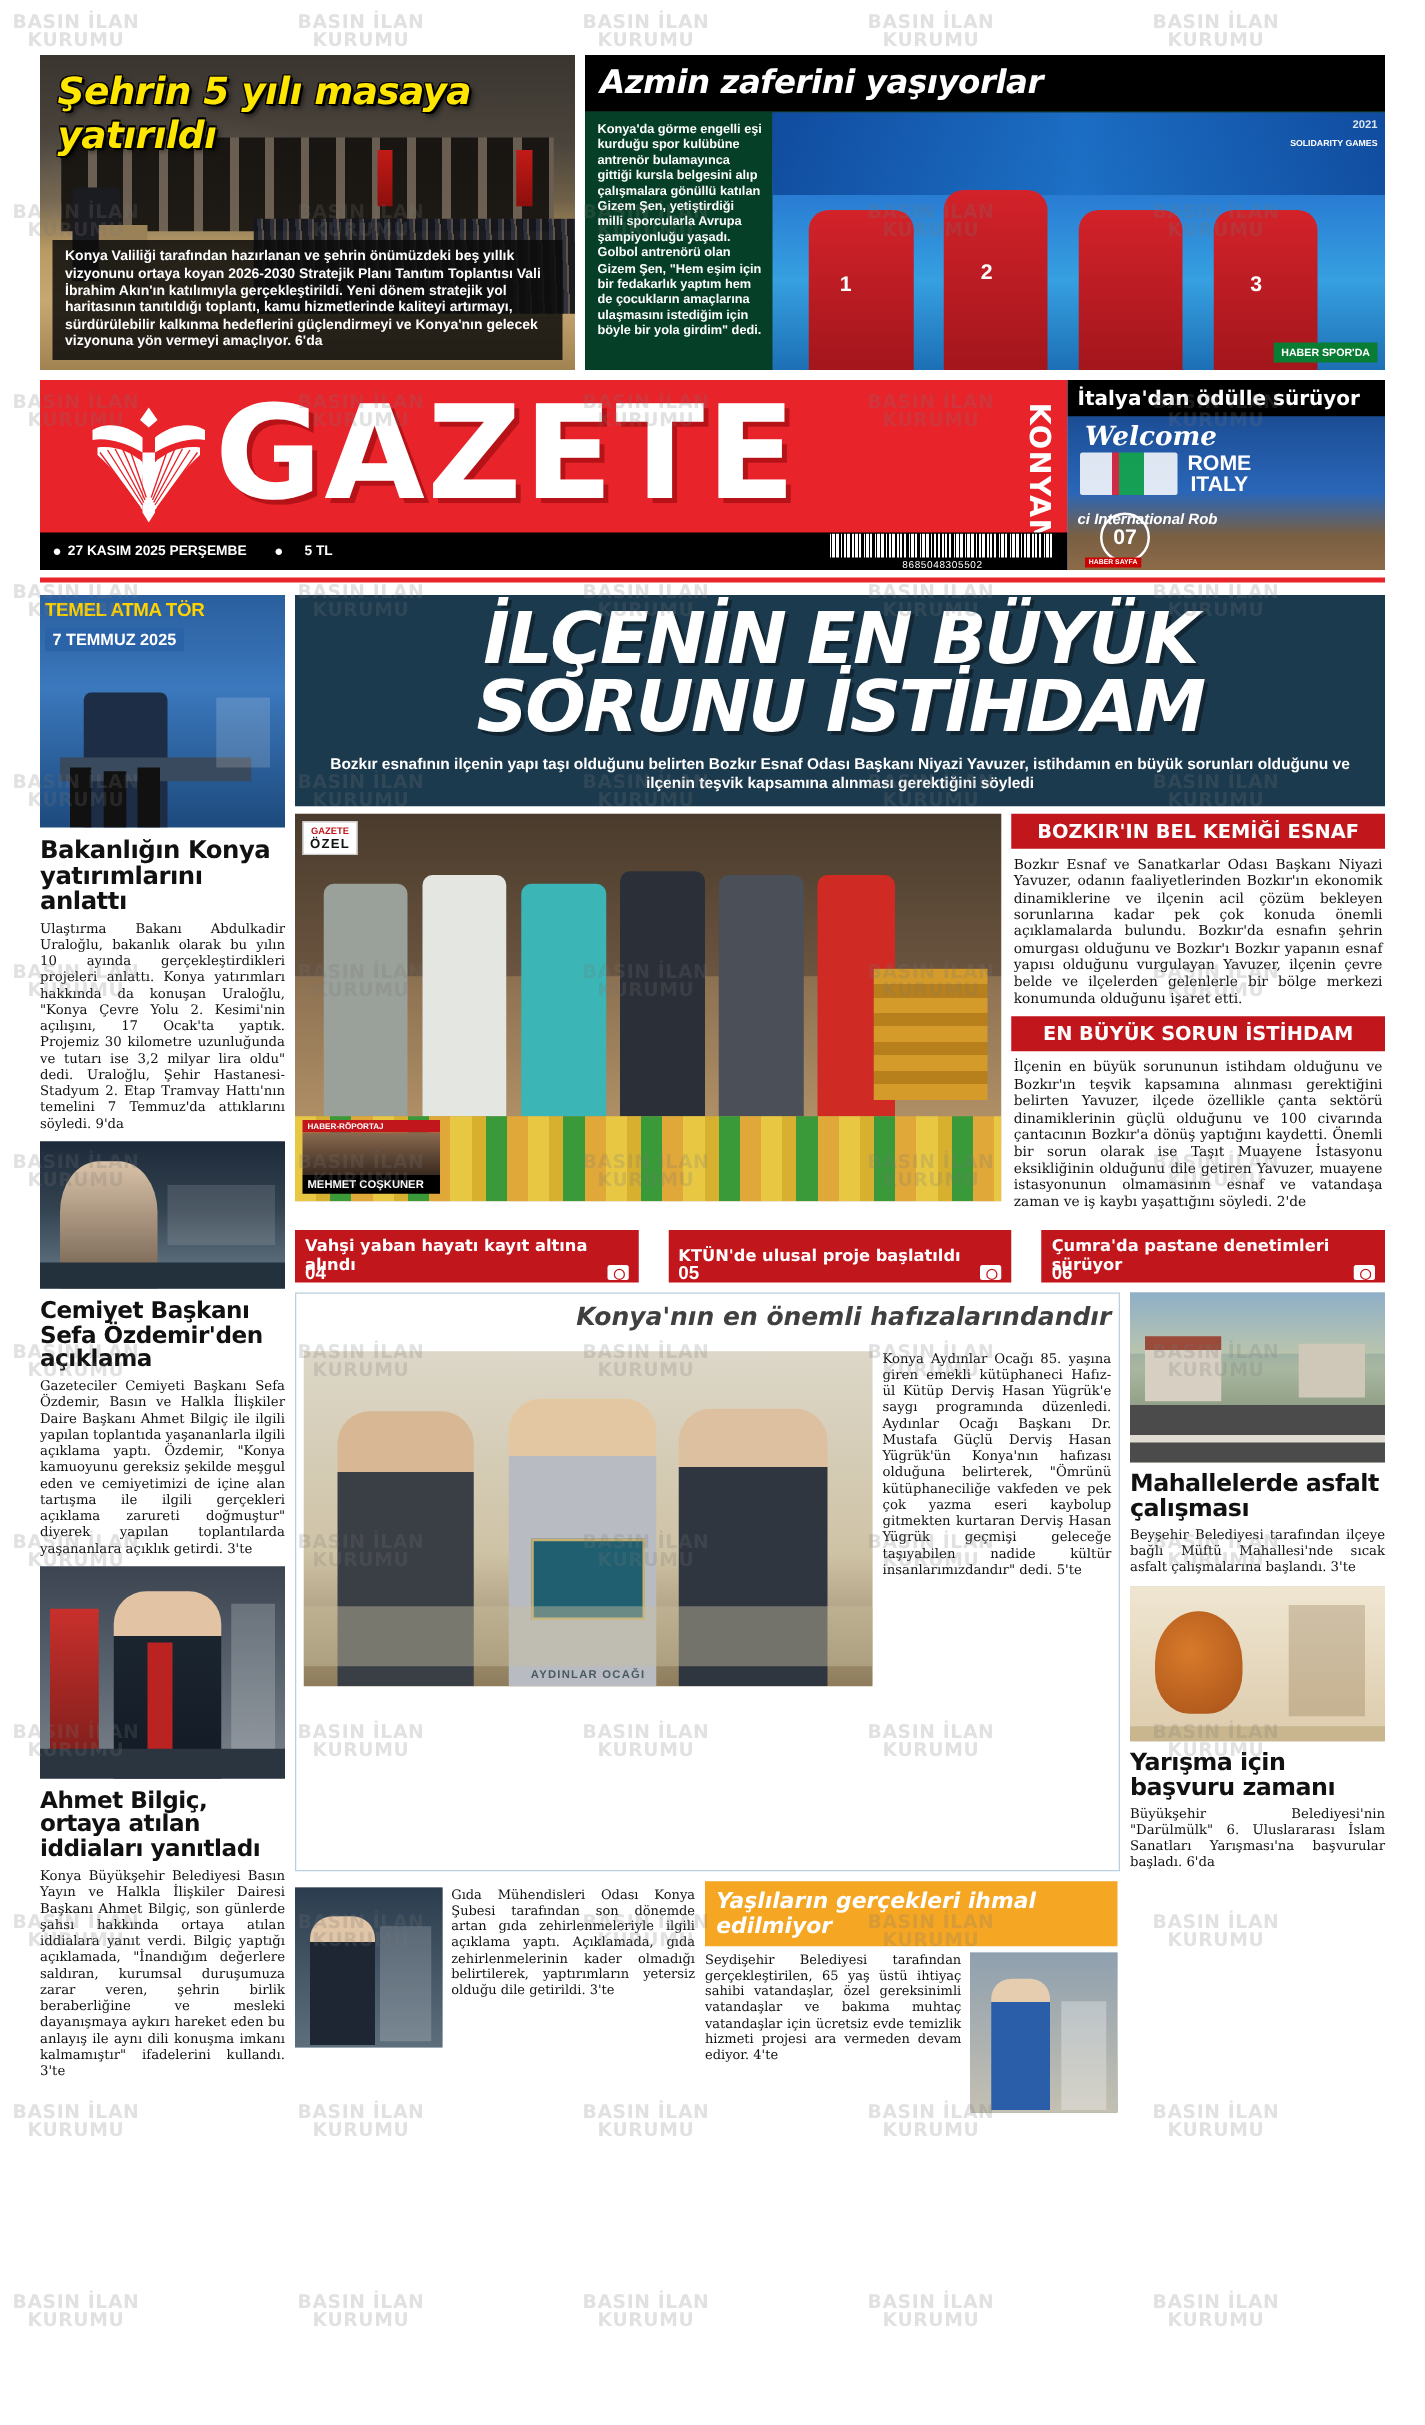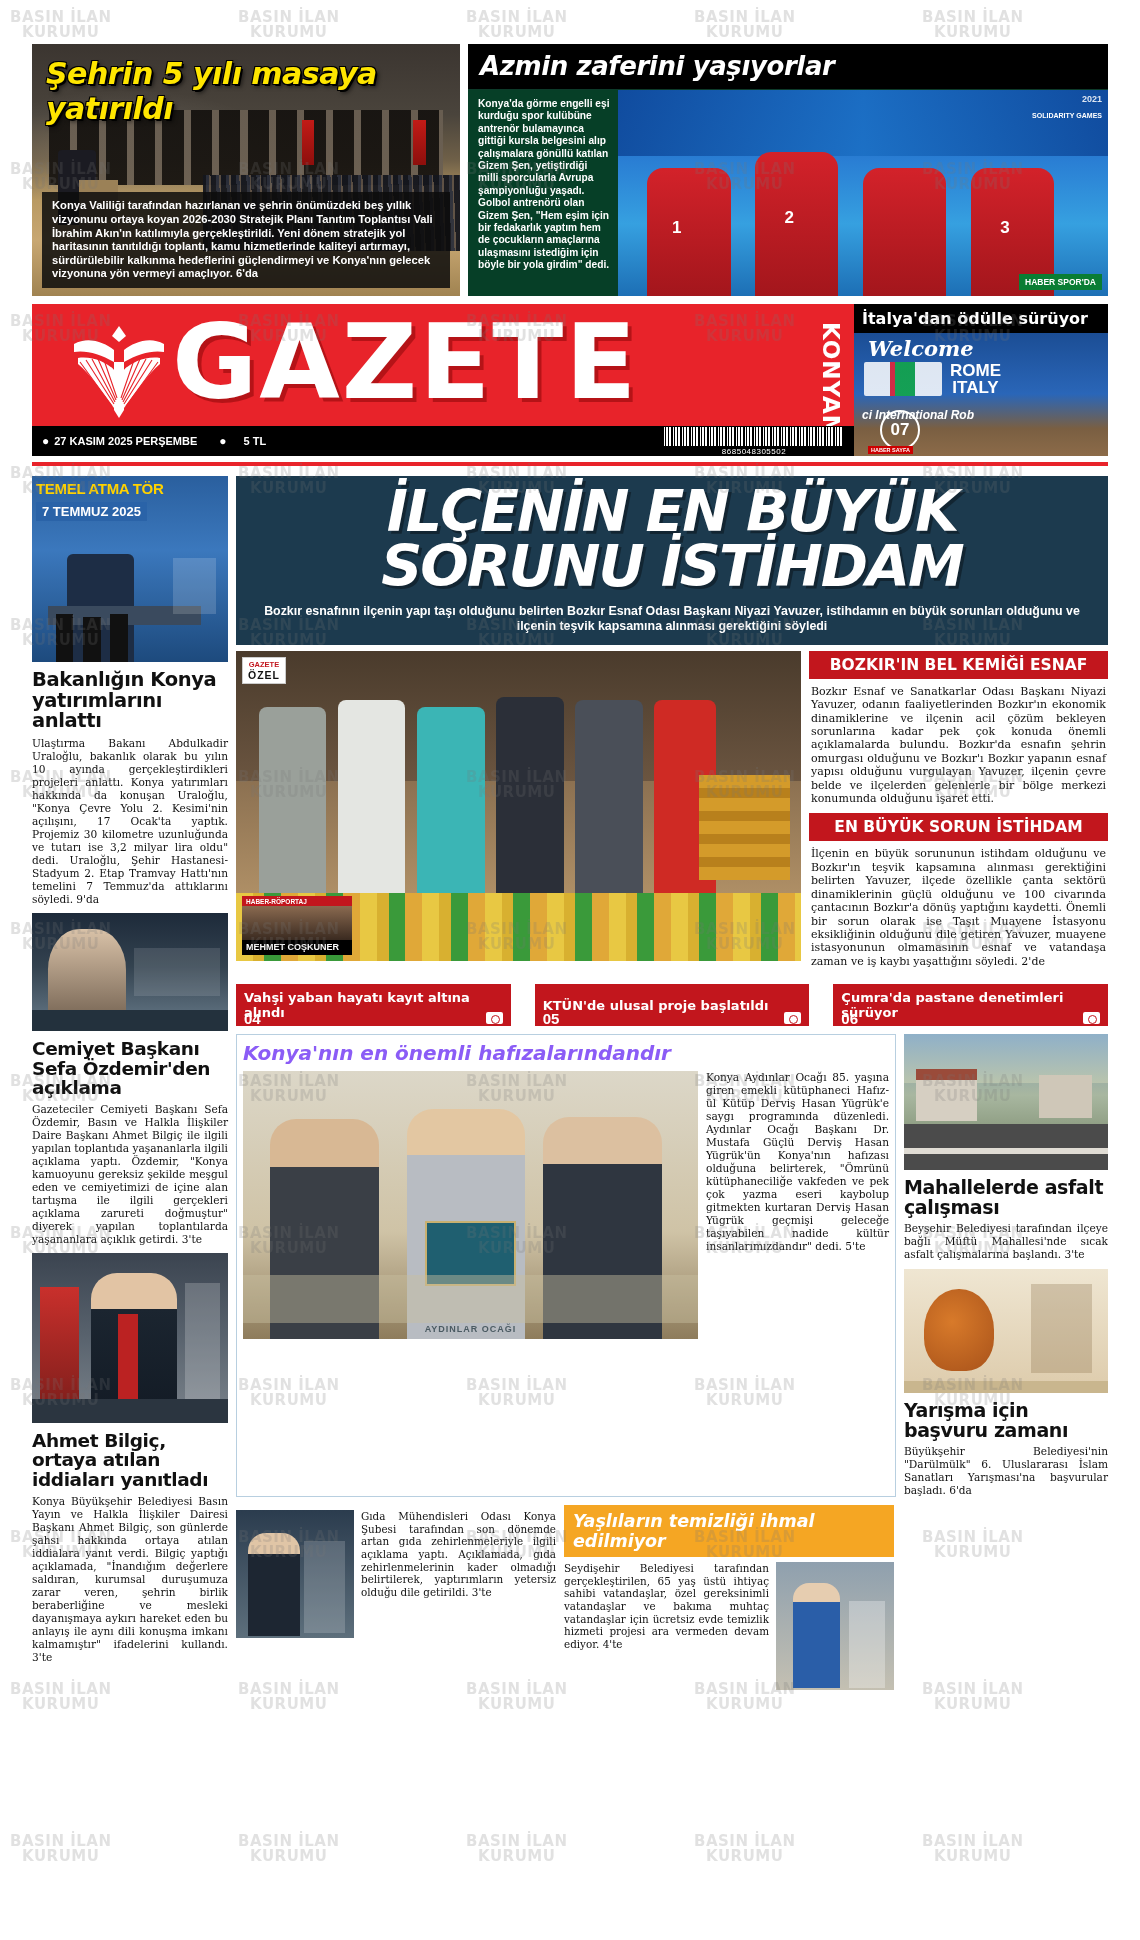--- a/index.html
+++ b/index.html
@@ -166,21 +166,21 @@
   .teasers { display:flex; gap:24px; margin-top:8px; }
   .teaser { flex:1; background:#c2161d; position:relative; display:flex; align-items:center; padding:6px 8px; }
   .teaser .tz { color:#fff; font-family:"DejaVu Sans",sans-serif; font-weight:900; font-size:13px; line-height:15px; }
   .teaser .num { position:absolute; left:8px; bottom:-1px; color:#fff; font-weight:900; font-size:15px; }
   .teaser .camera { position:absolute; right:8px; bottom:2px; width:17px; height:12px; background:#fff; border-radius:2px; }
   .teaser .camera::after { content:""; position:absolute; left:5px; top:3px; width:7px; height:7px; border-radius:50%; border:1.6px solid #c2161d;}
 
   .bot-row { display:flex; gap:8px; margin-top:8px; }
   .bot-left { width:660px; border:1px solid #b8cfe0; padding:6px; }
   .bot-right { flex:1; }
-  .teal-head { color:#8b5cf6; font-family:"DejaVu Sans",sans-serif; font-style:italic; font-weight:900; font-size:20px; text-align:left; margin-bottom:6px;}
+  .teal-head { color:#404040; font-family:"DejaVu Sans",sans-serif; font-style:italic; font-weight:900; font-size:20px; text-align:right; margin-bottom:16px;}
   .bot-inner { display:flex; gap:8px; }
   .bot-photo { width:455px; position:relative; overflow:hidden; }
   .bot-text { flex:1; font-family:"DejaVu Serif",serif; font-size:10.6px; line-height:13px; text-align:justify; color:#111;}
 
   .orange-head { background:#f5a623; color:#fff; font-family:"DejaVu Sans",sans-serif;
     font-weight:900; font-style:italic; font-size:17.5px; line-height:20px; padding:6px 9px; }
 
   .final-row { display:flex; gap:8px; margin-top:8px; }
   .fin-col { flex:1; }
   .fin-body { display:flex; gap:7px; margin-top:5px;}
@@ -420,21 +420,21 @@
           <div class="fin-photo ph-gradB" style="height:128px;">
             <div style="position:absolute;inset:0;background:linear-gradient(180deg,#2b3c4e,#5d6f7c);"></div>
             <div style="position:absolute;left:10%;top:18%;width:44%;height:80%;background:linear-gradient(180deg,#e0c5a6 0 20%,#1d2632 20% 100%);border-radius:18px 18px 0 0;"></div>
             <div style="position:absolute;right:8%;top:24%;width:34%;height:72%;background:rgba(255,255,255,.18);"></div>
           </div>
           <div class="fin-text">Gıda Mühendisleri Odası Konya Şubesi tarafından son dönemde artan gıda zehirlenmeleriyle ilgili açıklama yaptı. Açıklamada, gıda zehirlenmelerinin kader olmadığı belirtilerek, yaptırımların yetersiz olduğu dile getirildi. 3'te</div>
         </div>
       </div>
 
       <div class="fin-col" style="max-width:330px;">
-        <div class="orange-head">Yaşlıların temizliği ihmal edilmiyor</div>
+        <div class="orange-head">Yaşlıların gerçekleri ihmal edilmiyor</div>
         <div class="fin-body">
           <div class="fin-text">Seydişehir Belediyesi tarafından gerçekleştirilen, 65 yaş üstü ihtiyaç sahibi vatandaşlar, özel gereksinimli vatandaşlar ve bakıma muhtaç vatandaşlar için ücretsiz evde temizlik hizmeti projesi ara vermeden devam ediyor. 4'te</div>
           <div class="fin-photo ph-gradD" style="height:128px;">
             <div style="position:absolute;inset:0;background:linear-gradient(180deg,#8fa0ae,#c4c0b2);"></div>
             <div style="position:absolute;left:14%;top:16%;width:40%;height:82%;background:linear-gradient(180deg,#e6cdb0 0 18%,#2a5ea8 18% 100%);border-radius:16px 16px 0 0;"></div>
             <div style="position:absolute;right:8%;top:30%;width:30%;height:68%;background:rgba(255,255,255,.3);"></div>
           </div>
         </div>
       </div>
 

